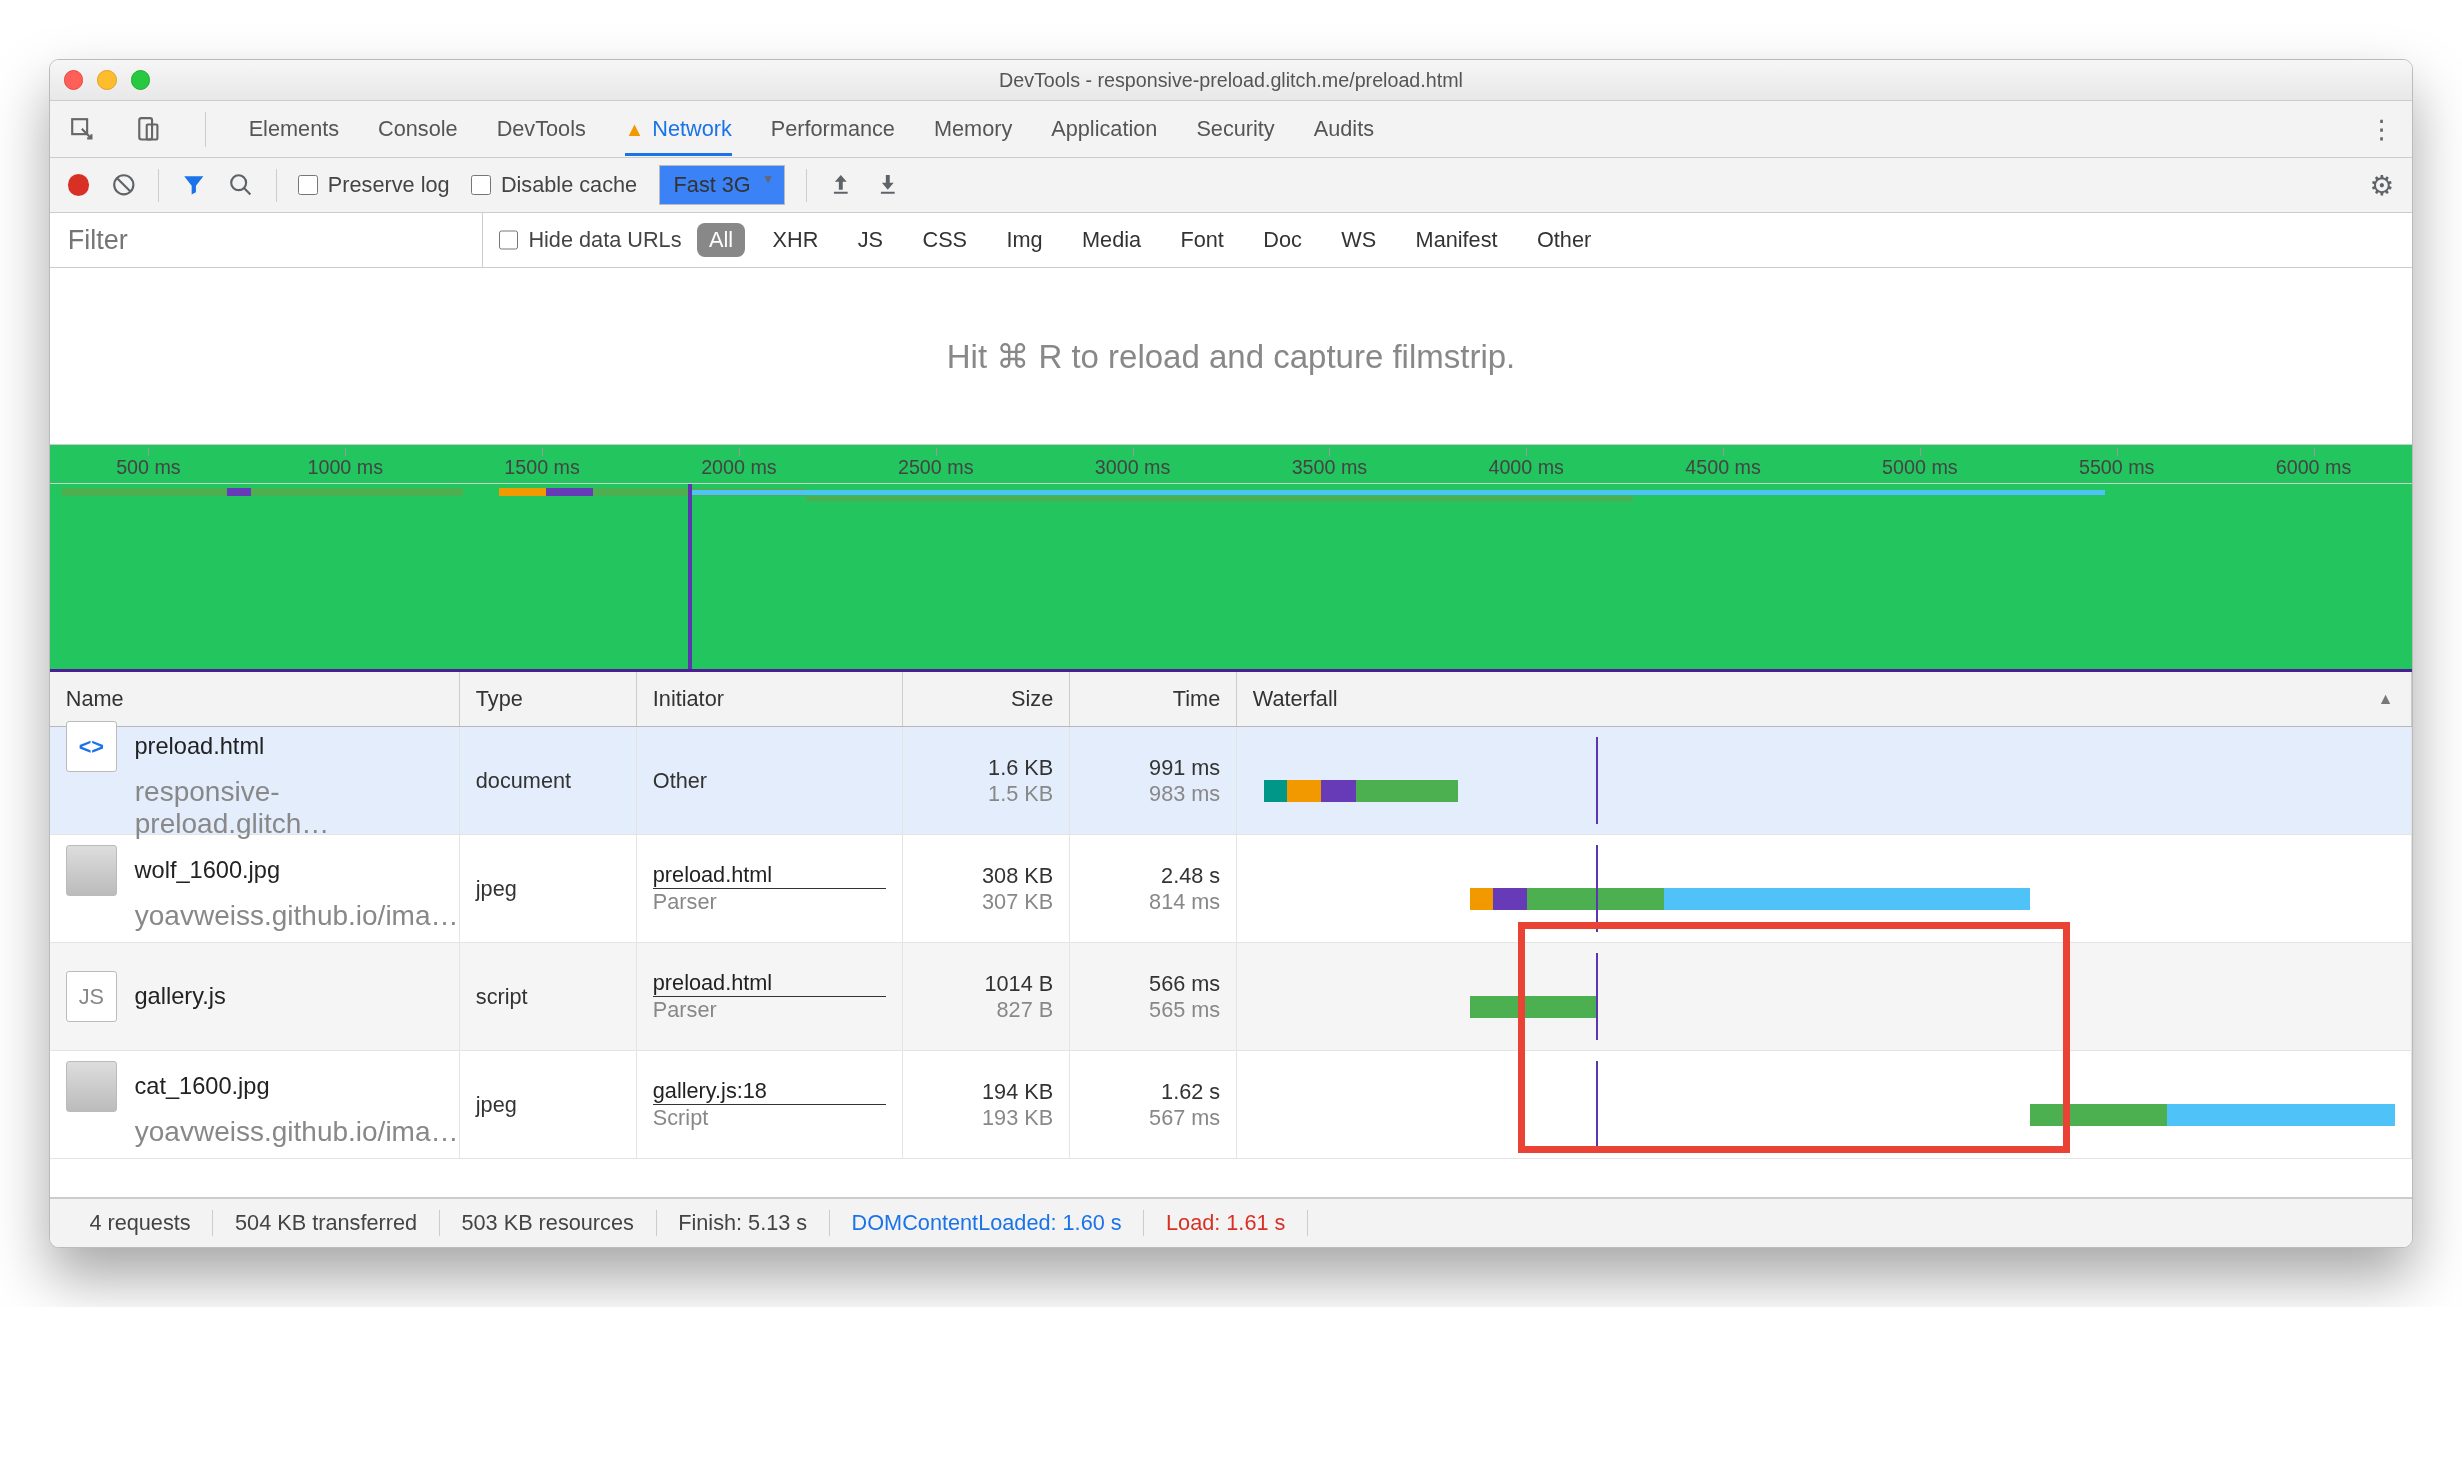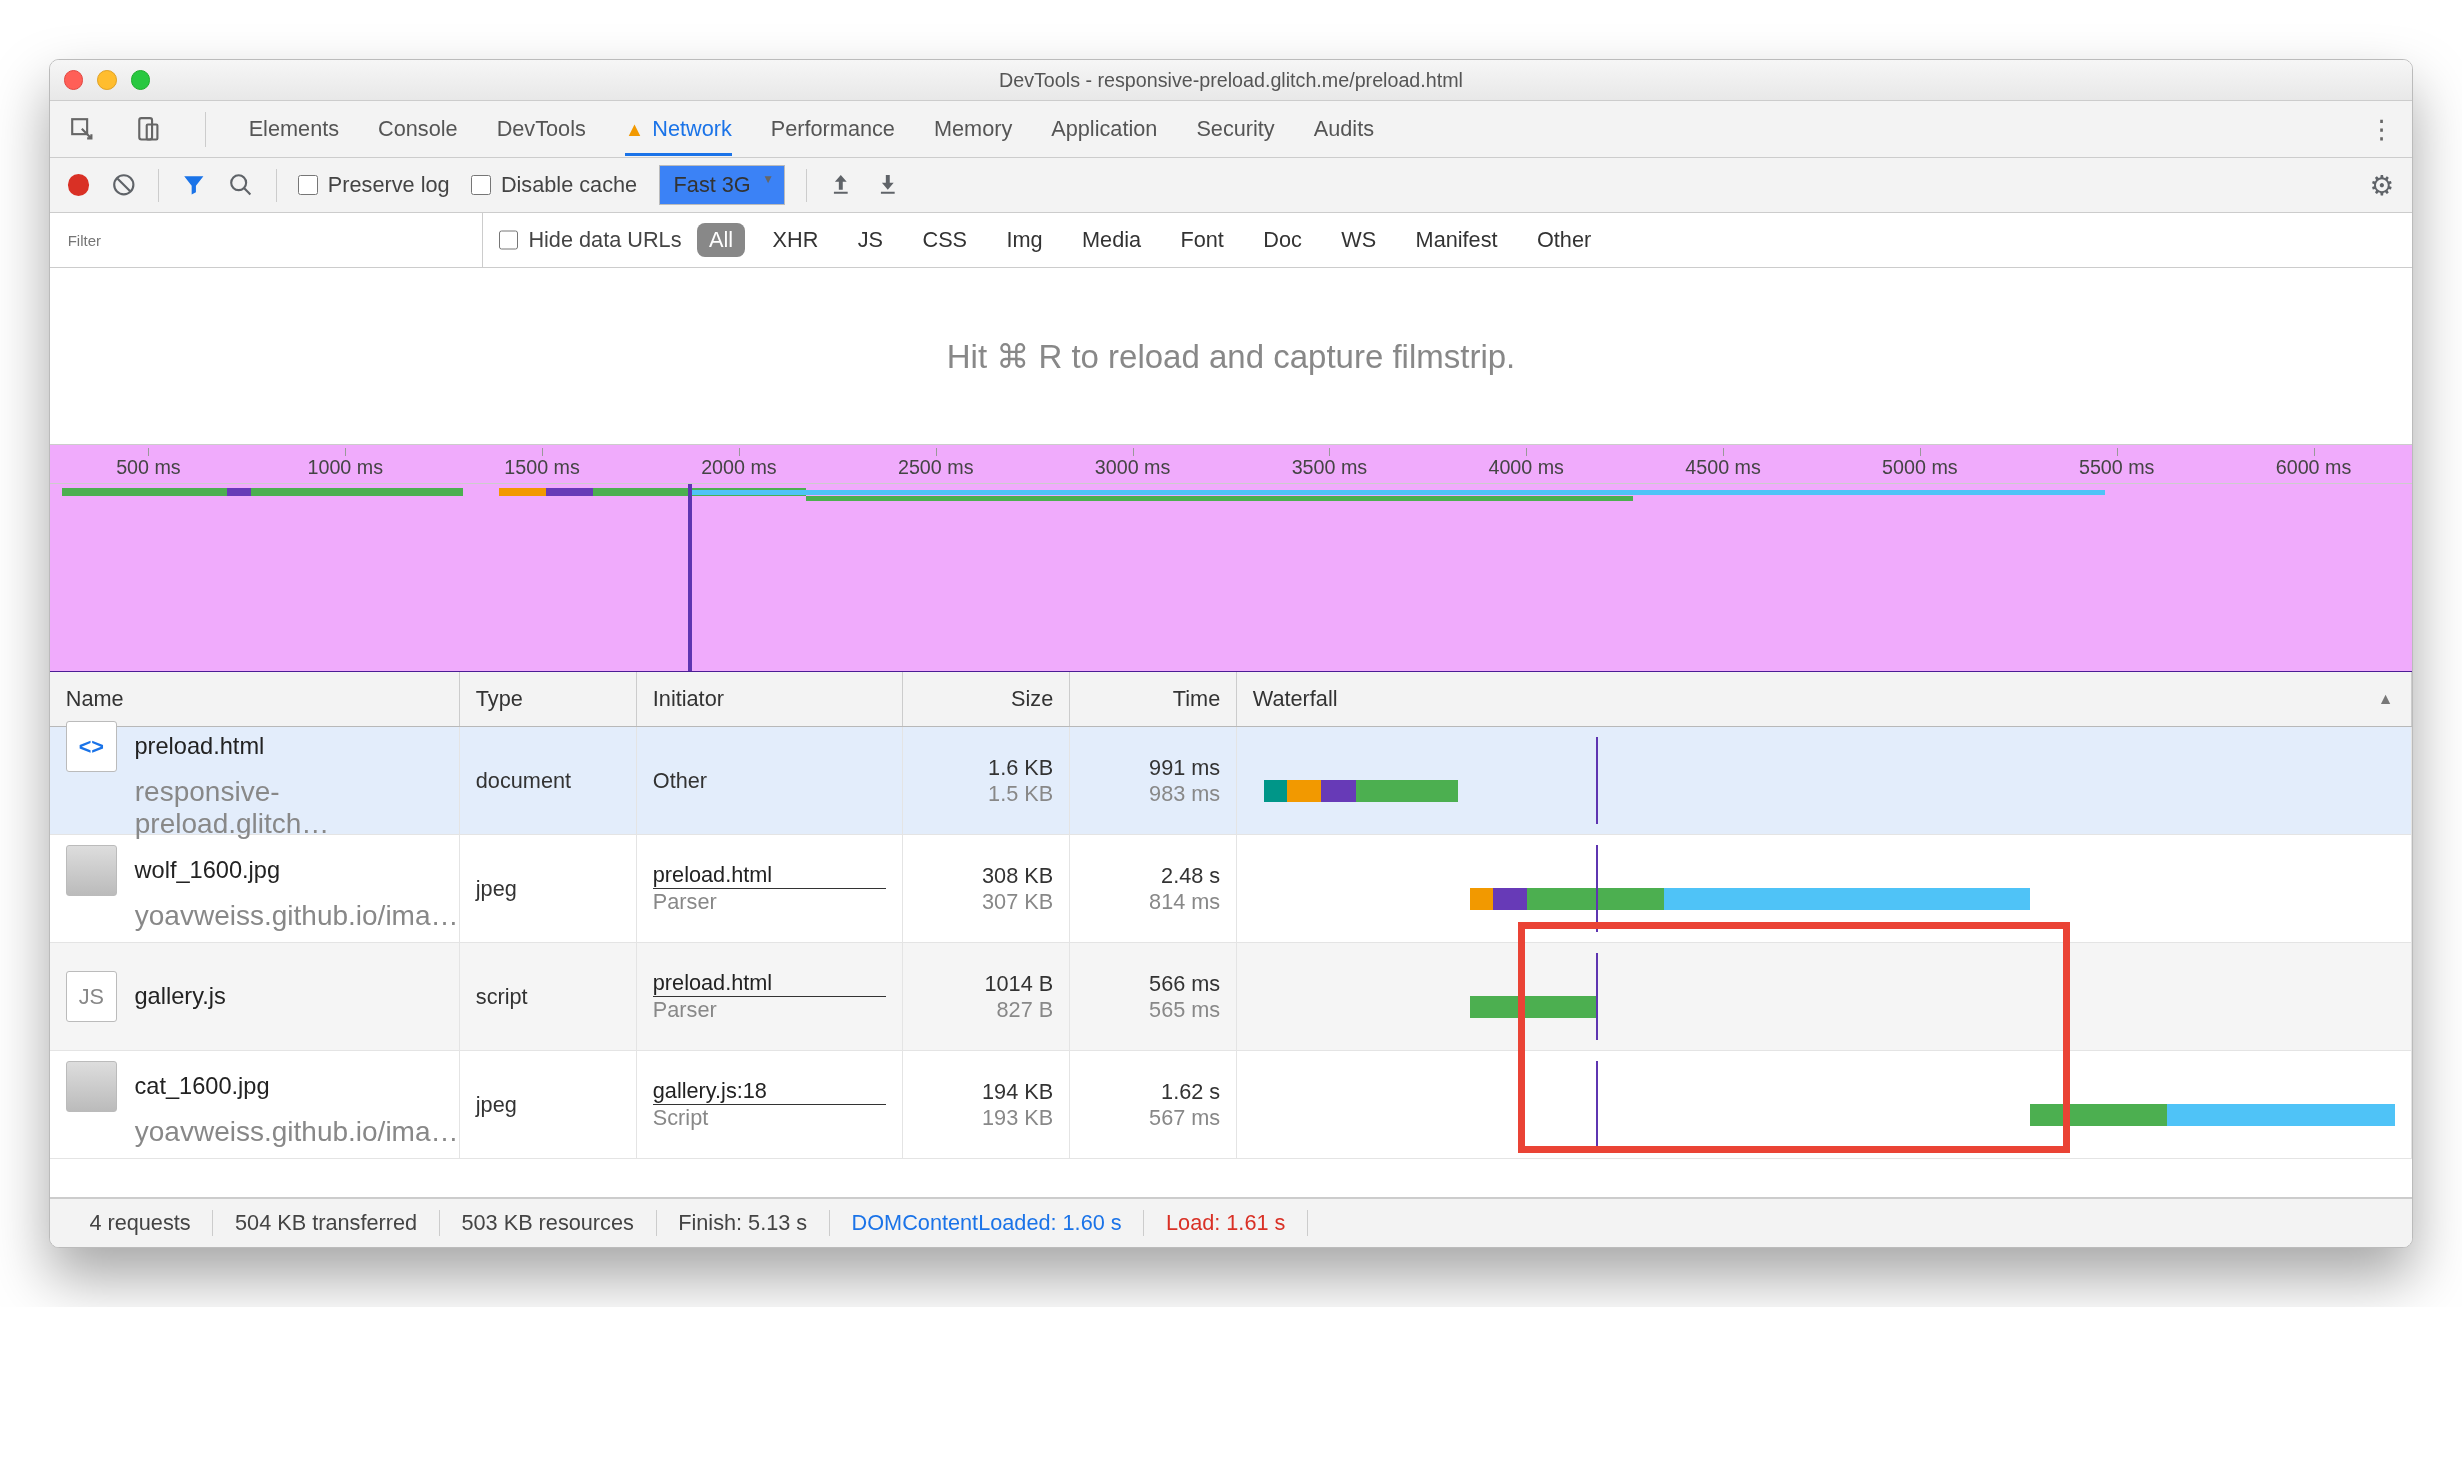--- a/index.html
+++ b/index.html
@@ -53,29 +53,29 @@
 .sep { width:1px; height:33px; background:#ccc;}
 .chk { display:flex; align-items:center; gap:9.9px; color:#444;justify-content:space-between;}
 .chk input { width:19.7px; height:19.7px;}
 .select { background:#3b82f6; border:1px solid #bbb; padding:5.9px 33px 5.9px 13.8px; position:relative; color:#333;}
 .select::after { content:"▼"; position:absolute; right:9.9px; font-size:11.8px; color:#666;}
 .gear { margin-left:auto; font-size:27.6px; color:#5f6368;}
 .filterbar {
   display:flex; align-items:center; height:55px; border-bottom:1px solid #ccc;
   background:#fff; padding:0 0 0 0; gap:15.8px;
 }
-.filterinput { height:100%; width:433px; border:none; border-right:1px solid #ccc; padding:0 17.7px; font-size:15px; color:#888;}
+.filterinput { height:100%; width:433px; border:none; border-right:1px solid #ccc; padding:0 17.7px; font-size:27px; color:#888;}
 .pill { padding:3.9px 11.8px; border-radius:7.9px; color:#333;}
 .pill.active { background:#888; color:#ffffff;}
 .filmstrip {
   height:177px; border-bottom:1px solid #ccc; display:flex; align-items:center; justify-content:center;
   color:#888; font-size:33px;
 }
 .overview {
-  height:227px; border-bottom:1px solid #4c1d95; position:relative; background:#f0abfc;
+  height:227px; border-bottom:3px solid #4c1d95; position:relative; background:#22c55e;
 }
 .ticks { display:flex; height:39px; border-bottom:1px solid #ccc; align-items:flex-end; padding-bottom:3.9px;}
 .tick { flex:1; text-align:center; font-size:19.7px; color:#444; position:relative;}
 .tick::before { content:""; position:absolute; top:-7.9px; left:50%; width:1px; height:7.9px; background:#999;}
 .ovbars { position:relative; height:19.7px; margin-top:2px;}
 .ovbar { position:absolute; height:7.9px; top:2px;}
 .headers {
   display:flex; height:55px; background:#f3f3f3; border-bottom:1px solid #b8b8b8;
   align-items:center; font-size:21.7px; color:#333;
 }

